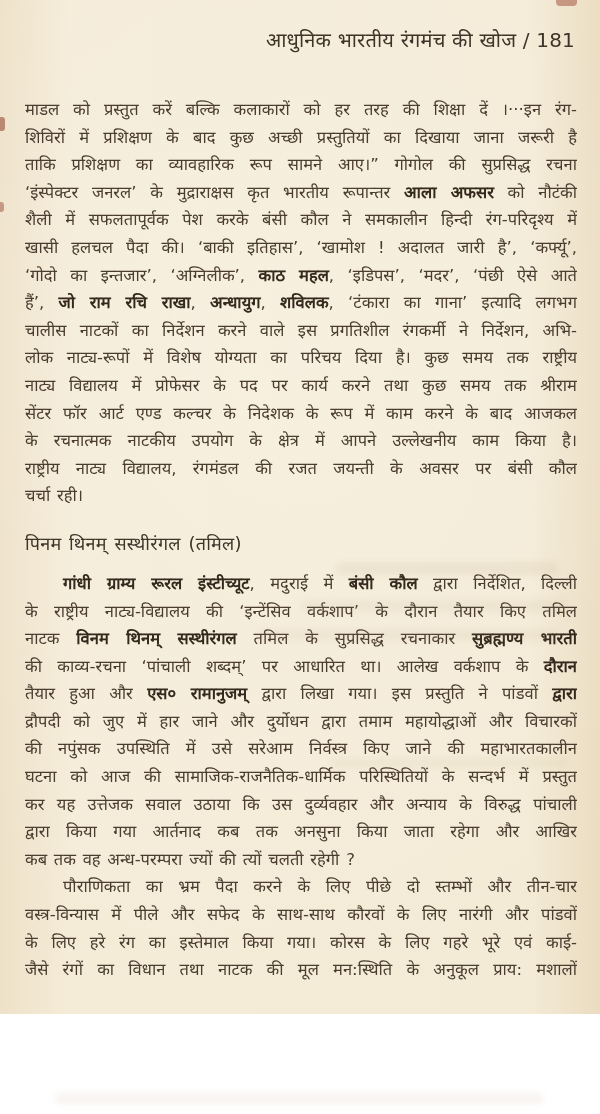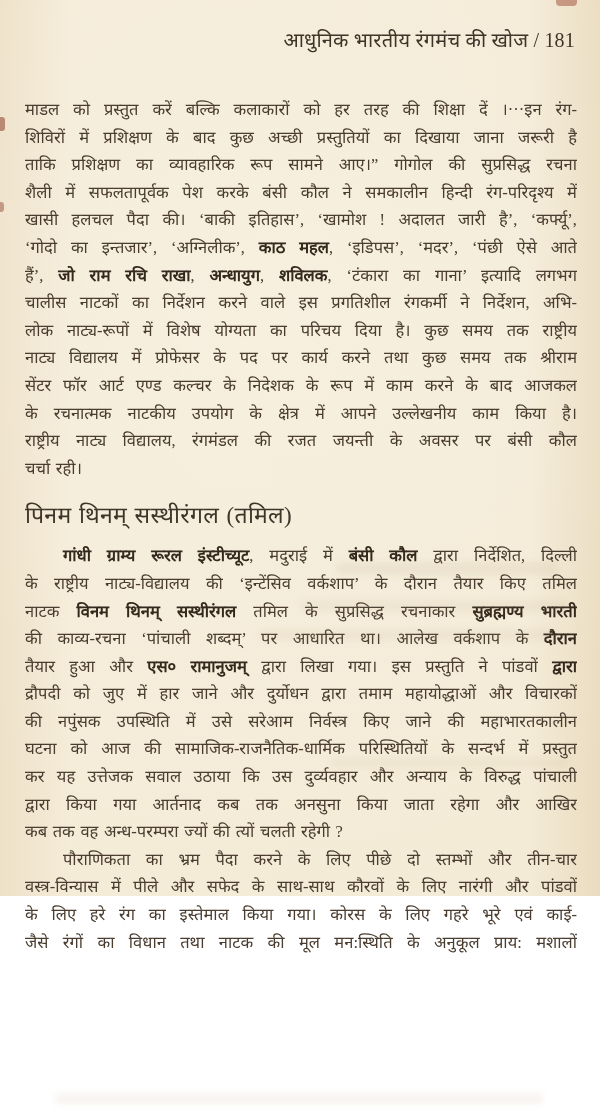--- a/index.html
+++ b/index.html
@@ -1,47 +1,46 @@
 <!DOCTYPE html>
 <html lang="hi"><head>
 <meta charset="utf-8">
 <style>
   html,body{margin:0;padding:0;}
   body{
     width:600px;height:1114px;overflow:hidden;
     font-family:"DejaVu Sans",sans-serif;
   }
   .page{
-    position:relative;width:600px;height:896px;
+    position:relative;width:600px;height:1014px;
     background:
       radial-gradient(130% 90% at 50% 35%, rgba(255,255,255,0.22), rgba(255,255,255,0) 70%),
       linear-gradient(90deg,#eee1c8 0%,#f5ecd8 12%,#f4ebd6 88%,#eadcc0 100%);
     color:#4a3d30;
-    font-family:Liberation Serif, serif;
   }
   .running-head{
     position:absolute;top:26px;right:25px;
     font-size:20px;letter-spacing:.2px;color:#3f342a;
     white-space:nowrap;
   }
   .content{
     position:absolute;top:96px;left:25px;width:552px;
     font-size:16.5px;word-spacing:1.5px;
   }
   .paragraph{margin:0;}
   .line{
     height:27.6px;line-height:27.6px;
     text-align:justify;text-align-last:justify;
     overflow:hidden;white-space:normal;
   }
   .line.last{text-align:right;text-align-last:left;}
   .line.indent{padding-left:38px;}
   .bold{font-weight:bold;color:#35291e;}
   .section-heading{
-    font-size:23px;line-height:32px;color:#3f342a;
+    font-size:18px;line-height:32px;color:#3f342a;
     margin:18px 0 10px 0;letter-spacing:.3px;
   }
   
   .ghost{
     position:absolute;border-radius:5px;
     background:rgba(168,138,96,0.10);filter:blur(3px);
     pointer-events:none;
   }
   .g1{left:336px;top:562px;width:222px;height:13px;}
   .g2{left:300px;top:600px;width:268px;height:12px;background:rgba(168,138,96,0.08);}
@@ -58,20 +57,21 @@
 <body>
 
 <div class="page">
   <div class="running-head">आधुनिक भारतीय रंगमंच की खोज / 181</div>
 
   <div class="content" id="content">
       <div class="paragraph">
         <div class="line"><span>माडल को प्रस्तुत करें बल्कि कलाकारों को हर तरह की शिक्षा दें ।···इन रंग-</span></div>
         <div class="line"><span>शिविरों में प्रशिक्षण के बाद कुछ अच्छी प्रस्तुतियों का दिखाया जाना जरूरी है</span></div>
         <div class="line"><span>ताकि प्रशिक्षण का व्यावहारिक रूप सामने आए।” गोगोल की सुप्रसिद्ध रचना</span></div>
+        <div class="line"><span>‘इंस्पेक्टर जनरल’ के मुद्राराक्षस कृत भारतीय रूपान्तर </span><span class="bold">आला अफसर</span><span> को नौटंकी</span></div>
         <div class="line"><span>शैली में सफलतापूर्वक पेश करके बंसी कौल ने समकालीन हिन्दी रंग-परिदृश्य में</span></div>
         <div class="line"><span>खासी हलचल पैदा की। ‘बाकी इतिहास’, ‘खामोश ! अदालत जारी है’, ‘कर्फ्यू’,</span></div>
         <div class="line"><span>‘गोदो का इन्तजार’, ‘अग्निलीक’, </span><span class="bold">काठ महल</span><span>, ‘इडिपस’, ‘मदर’, ‘पंछी ऐसे आते</span></div>
         <div class="line"><span>हैं’, </span><span class="bold">जो राम रचि राखा</span><span>, </span><span class="bold">अन्धायुग</span><span>, </span><span class="bold">शविलक</span><span>, ‘टंकारा का गाना’ इत्यादि लगभग</span></div>
         <div class="line"><span>चालीस नाटकों का निर्देशन करने वाले इस प्रगतिशील रंगकर्मी ने निर्देशन, अभि-</span></div>
         <div class="line"><span>लोक नाट्य-रूपों में विशेष योग्यता का परिचय दिया है। कुछ समय तक राष्ट्रीय</span></div>
         <div class="line"><span>नाट्य विद्यालय में प्रोफेसर के पद पर कार्य करने तथा कुछ समय तक श्रीराम</span></div>
         <div class="line"><span>सेंटर फॉर आर्ट एण्ड कल्चर के निदेशक के रूप में काम करने के बाद आजकल</span></div>
         <div class="line"><span>के रचनात्मक नाटकीय उपयोग के क्षेत्र में आपने उल्लेखनीय काम किया है।</span></div>
         <div class="line"><span>राष्ट्रीय नाट्य विद्यालय, रंगमंडल की रजत जयन्ती के अवसर पर बंसी कौल</span></div>

